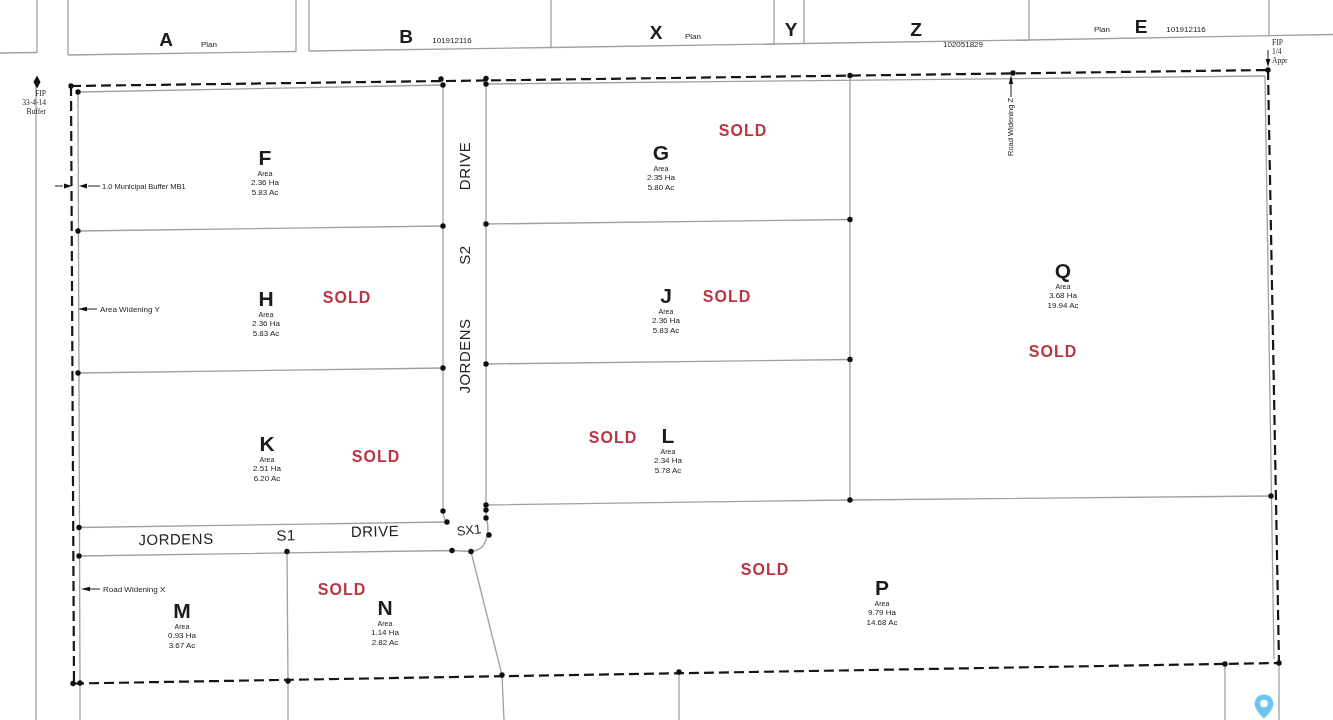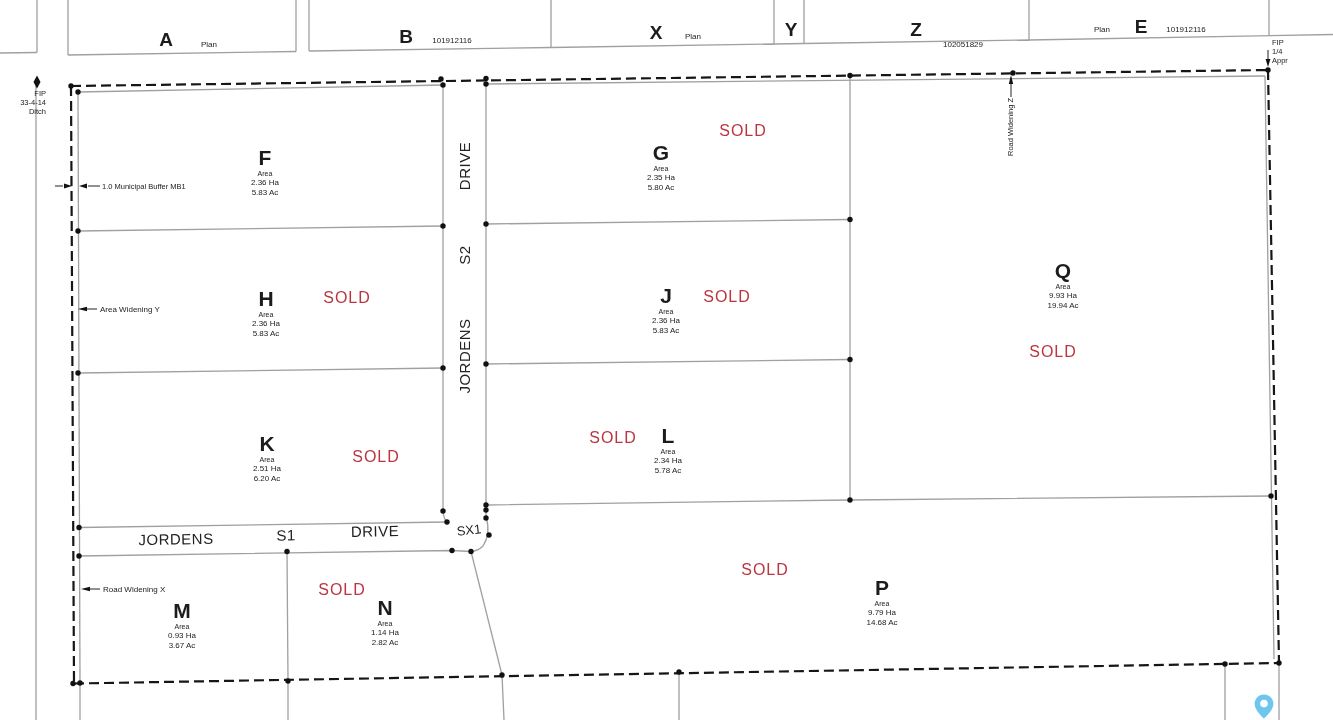--- a/index.html
+++ b/index.html
@@ -12,28 +12,28 @@
   .arrows polygon{fill:#111;stroke:none;}
   .dots circle{fill:#111;stroke:none;}
   .t{position:absolute;transform:translate(-50%,-50%);white-space:nowrap;}
   .t-left{position:absolute;transform:translateY(-50%);white-space:nowrap;}
   .strip-letter{font-size:19px;font-weight:bold;}
   .strip-note{font-size:8px;color:#222;}
   .lot-label{position:absolute;transform:translateX(-50%);text-align:center;}
   .lot-letter{font-size:21px;font-weight:bold;line-height:21px;}
   .lot-area-title{font-size:7px;line-height:9px;margin-top:1px;color:#222;}
   .lot-area-val{font-size:8px;line-height:10px;color:#222;}
-  .sold{font-size:16px;font-weight:normal;letter-spacing:1px;color:var(--sold,#bb3540);}
+  .sold{font-size:16px;font-weight:bold;letter-spacing:1px;color:var(--sold,#bb3540);}
   .street{font-size:15px;letter-spacing:0.5px;color:#222;}
   .street-v{transform:translate(-50%,-50%) rotate(-90deg);}
   .street-h{transform:translate(-50%,-50%) rotate(-1deg);}
   .junction{font-size:13px;color:#222;transform:translate(-50%,-50%) rotate(-6deg);}
   .ann{font-size:8px;color:#222;}
   .ann-v{transform:translate(-50%,-50%) rotate(-90deg);font-size:7.5px;color:#222;}
-  .fip{position:absolute;font-size:7.5px;line-height:9px;color:#222;}
+  .fip{position:absolute;font-size:7.5px;line-height:9px;color:#222;font-family:Liberation Serif, serif;}
   #fip-ditch{left:2px;top:89px;width:44px;text-align:right;}
   #fip-appr{left:1272px;top:38px;text-align:left;}
   .pin{position:absolute;left:1252px;top:693px;}
 </style>
 </head>
 <body>
 
 <div id="plat">
 
   <svg class="linework" width="1333" height="720" viewBox="0 0 1333 720">
@@ -151,21 +151,21 @@
   <div class="t strip-letter" style="left:791px;top:30px">Y</div>
   <div class="t strip-letter" style="left:916px;top:30px">Z</div>
   <div class="t strip-note" style="left:963px;top:44px">102051829</div>
   <div class="t strip-note" style="left:1102px;top:29px">Plan</div>
   <div class="t strip-letter" style="left:1141px;top:27px">E</div>
   <div class="t strip-note" style="left:1186px;top:29px">101912116</div>
 
   <div class="fip" id="fip-ditch">
     <div>FIP</div>
     <div>33-4-14</div>
-    <div>Ditch</div>
+    <div>Buffer</div>
   </div>
   <div class="fip" id="fip-appr">
     <div>FIP</div>
     <div>1/4</div>
     <div>Appr</div>
   </div>
 
   <div class="t-left ann" style="left:102px;top:186px;font-size:7.5px">1.0 Municipal Buffer MB1</div>
   <div class="t-left ann" style="left:100px;top:309px">Area Widening Y</div>
   <div class="t-left ann" style="left:103px;top:589px">Road Widening X</div>
@@ -211,21 +211,21 @@
   </div>
   <div class="lot-label" style="left:668px;top:425px">
     <div class="lot-letter">L</div>
     <div class="lot-area-title">Area</div>
     <div class="lot-area-val">2.34 Ha</div>
     <div class="lot-area-val">5.78 Ac</div>
   </div>
   <div class="lot-label" style="left:1063px;top:260px">
     <div class="lot-letter">Q</div>
     <div class="lot-area-title">Area</div>
-    <div class="lot-area-val">9.93 Ha</div>
+    <div class="lot-area-val">3.68 Ha</div>
     <div class="lot-area-val">19.94 Ac</div>
   </div>
   <div class="lot-label" style="left:182px;top:600px">
     <div class="lot-letter">M</div>
     <div class="lot-area-title">Area</div>
     <div class="lot-area-val">0.93 Ha</div>
     <div class="lot-area-val">3.67 Ac</div>
   </div>
   <div class="lot-label" style="left:385px;top:597px">
     <div class="lot-letter">N</div>

